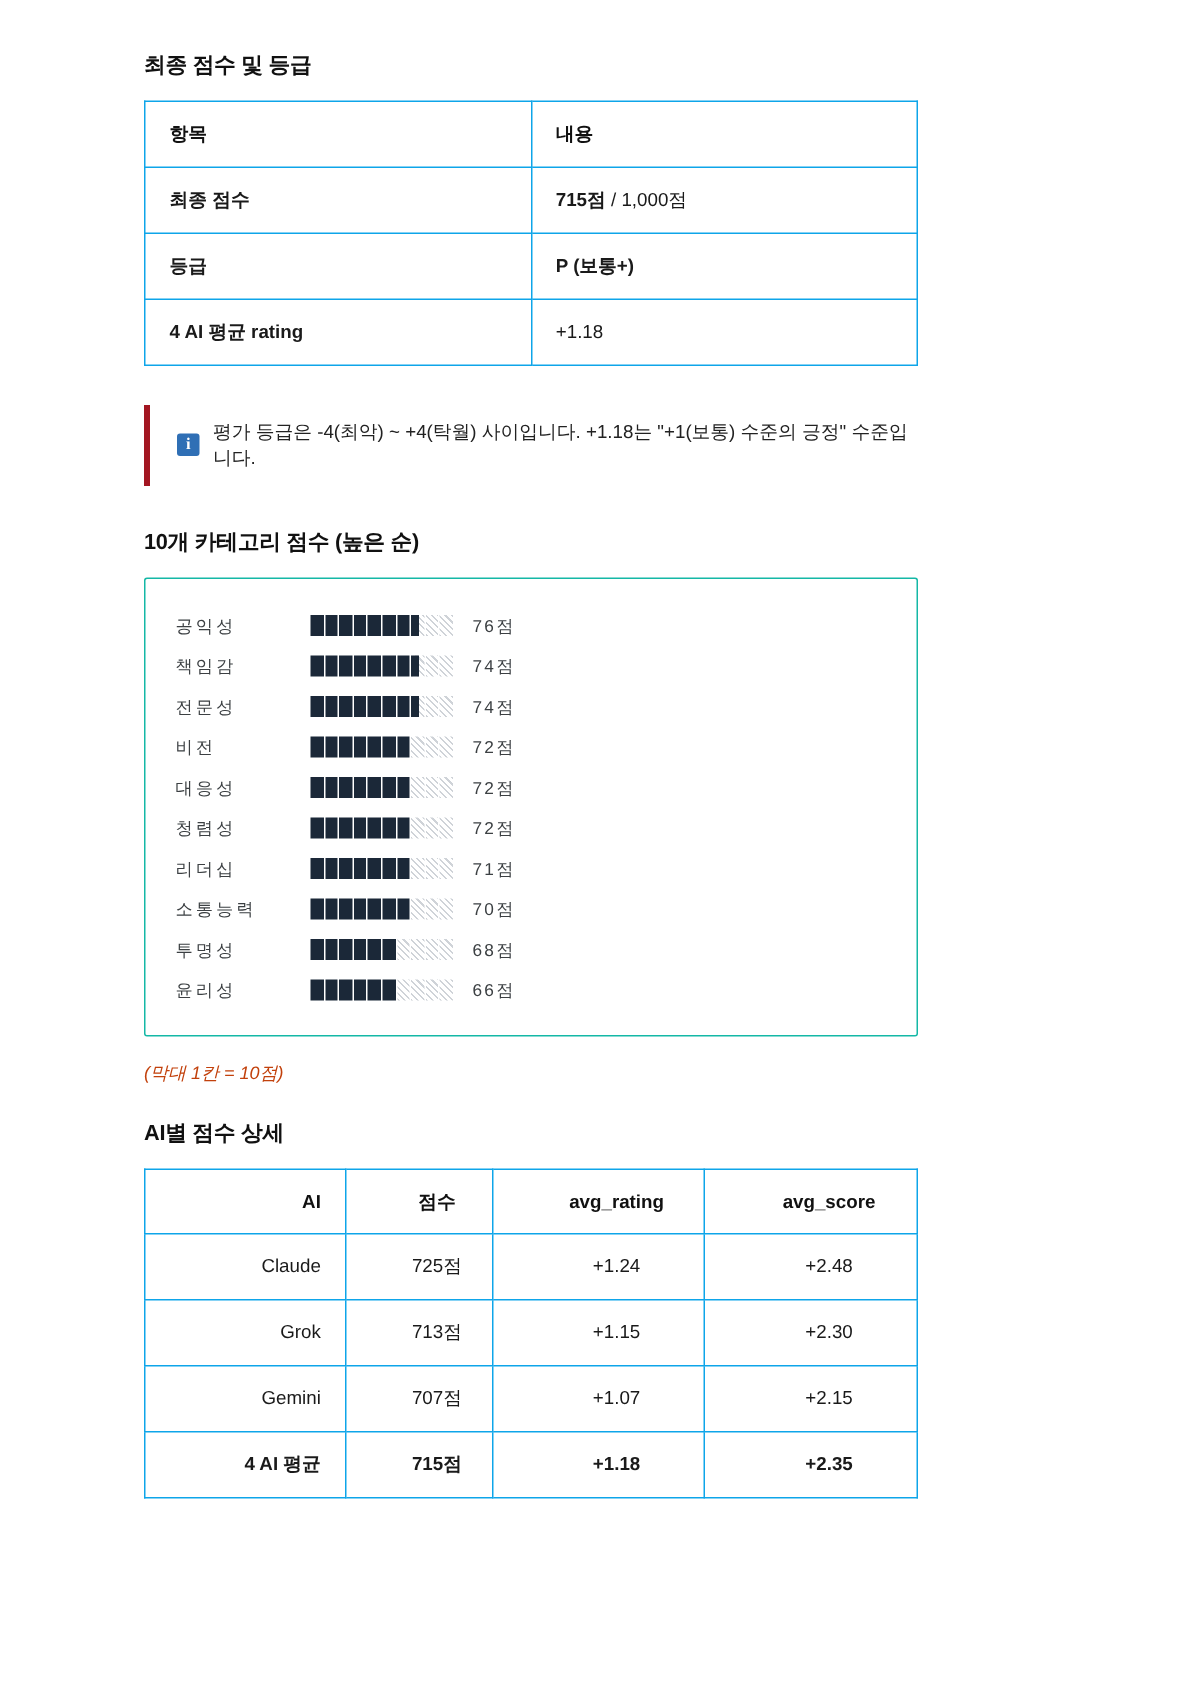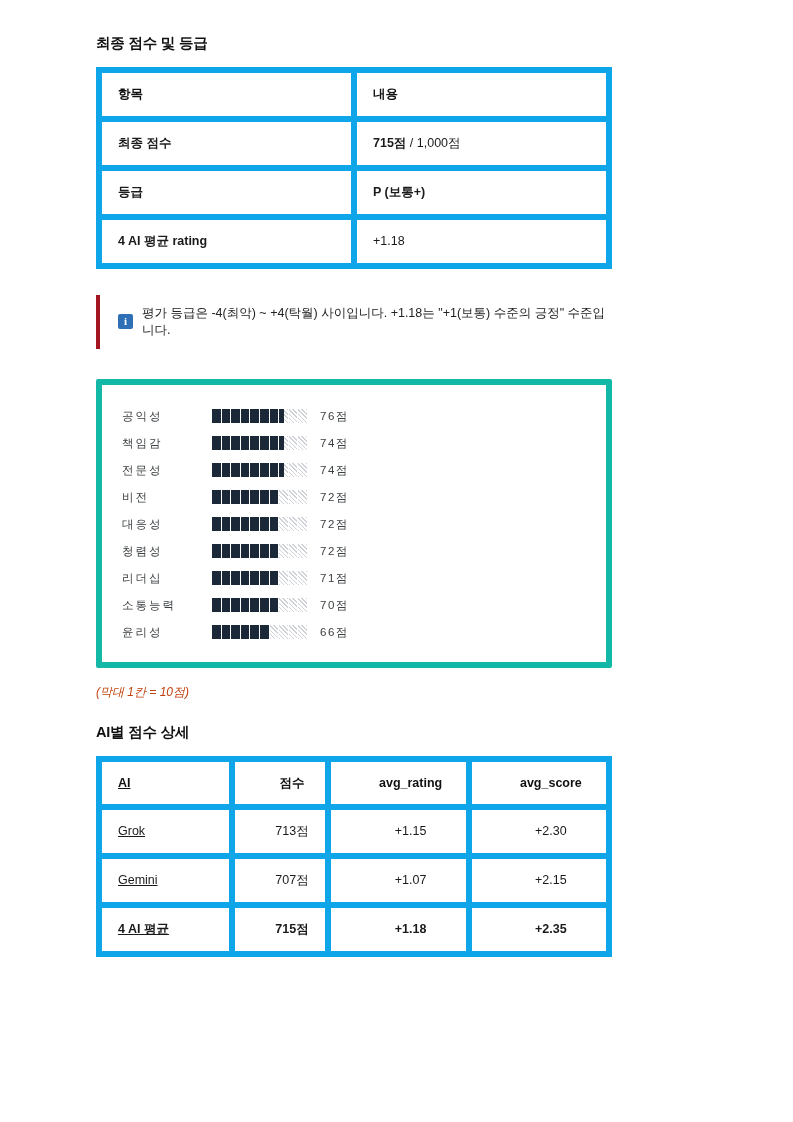--- a/index.html
+++ b/index.html
@@ -32,21 +32,21 @@
 
   
   table.doc-table {
     width: 100%;
     border-collapse: collapse;
     font-size: 12.5px;
     table-layout: fixed;
   }
   table.doc-table th,
   table.doc-table td {
-    border: 6px solid #0ea5e9;
+    border: 1px solid #0ea5e9;
     padding: 13px 16px;
     text-align: left;
     vertical-align: middle;
     line-height: 1.35;
   }
   table.doc-table th {
     font-weight: bold;
     color: #111;
   }
   table.doc-table td.bold,
@@ -78,21 +78,21 @@
     color: #fff;
     font-size: 11px;
     font-weight: bold;
     font-family: "Liberation Serif", serif;
     flex: 0 0 auto;
     line-height: 1;
   }
 
   
   .chart-panel {
-    border: 6px solid #14b8a6;
+    border: 1px solid #14b8a6;
     border-radius: 2px;
     padding: 18px 20px 16px 20px;
     margin-top: 2px;
   }
   .bar-row {
     display: flex;
     align-items: center;
     height: 27px;
     font-size: 12px;
     color: #3c4043;
@@ -145,21 +145,21 @@
     font-style: italic;
     color: #c2410c;
     margin: 16px 0 0 0;
   }
 
   
   .tbl-ai col.c1 { width: 26%; }
   .tbl-ai col.c2 { width: 19%; }
   .tbl-ai col.c3 { width: 27.5%; }
   .tbl-ai col.c4 { width: 27.5%; }
-  .tbl-ai th:nth-child(1), .tbl-ai td:nth-child(1) { text-align: left; text-decoration: underline; }
+  .tbl-ai th:nth-child(1), .tbl-ai td:nth-child(1) { text-align: right; }
   .tbl-ai th:nth-child(n+2), .tbl-ai td:nth-child(n+2) { text-align: center; padding-left: 40px; }
   .tbl-ai th, .tbl-ai td { padding: 15px 16px; }
 
   .spacer-28 { height: 28px; }
   .spacer-22 { height: 22px; }
 </style>
 </head>
 <body>
 
 <div class="page">
@@ -193,20 +193,21 @@
     </tbody>
   </table>
 
   <div class="note">
     <span class="info-icon">i</span>
     <span>평가 등급은 -4(최악) ~ +4(탁월) 사이입니다. +1.18는 "+1(보통) 수준의 긍정" 수준입니다.</span>
   </div>
 
   <div class="spacer-28"></div>
 
+  <h2 class="section-title">10개 카테고리 점수 (높은 순)</h2>
 
   <div class="chart-panel">
 
     <div class="bar-row">
       <span class="bar-label">공익성</span>
       <span class="bar-track">
         <span class="cell"></span>
           <span class="cell"></span>
           <span class="cell"></span>
           <span class="cell"></span>
@@ -332,20 +333,36 @@
           <span class="cell"></span>
           <span class="cell"></span>
           <span class="cell"></span>
           <span class="cell empty"></span>
           <span class="cell empty"></span>
           <span class="cell empty"></span>
       </span>
       <span class="bar-value">70점</span>
     </div>
 
+    <div class="bar-row">
+      <span class="bar-label">투명성</span>
+      <span class="bar-track">
+        <span class="cell"></span>
+          <span class="cell"></span>
+          <span class="cell"></span>
+          <span class="cell"></span>
+          <span class="cell"></span>
+          <span class="cell"></span>
+          <span class="cell empty"></span>
+          <span class="cell empty"></span>
+          <span class="cell empty"></span>
+          <span class="cell empty"></span>
+      </span>
+      <span class="bar-value">68점</span>
+    </div>
 
     <div class="bar-row">
       <span class="bar-label">윤리성</span>
       <span class="bar-track">
         <span class="cell"></span>
           <span class="cell"></span>
           <span class="cell"></span>
           <span class="cell"></span>
           <span class="cell"></span>
           <span class="cell"></span>
@@ -375,20 +392,26 @@
     <thead>
       <tr>
         <th>AI</th>
         <th>점수</th>
         <th>avg_rating</th>
         <th>avg_score</th>
       </tr>
     </thead>
     <tbody>
       <tr>
+        <td>Claude</td>
+        <td>725점</td>
+        <td>+1.24</td>
+        <td>+2.48</td>
+      </tr>
+      <tr>
         <td>Grok</td>
         <td>713점</td>
         <td>+1.15</td>
         <td>+2.30</td>
       </tr>
       <tr>
         <td>Gemini</td>
         <td>707점</td>
         <td>+1.07</td>
         <td>+2.15</td>

